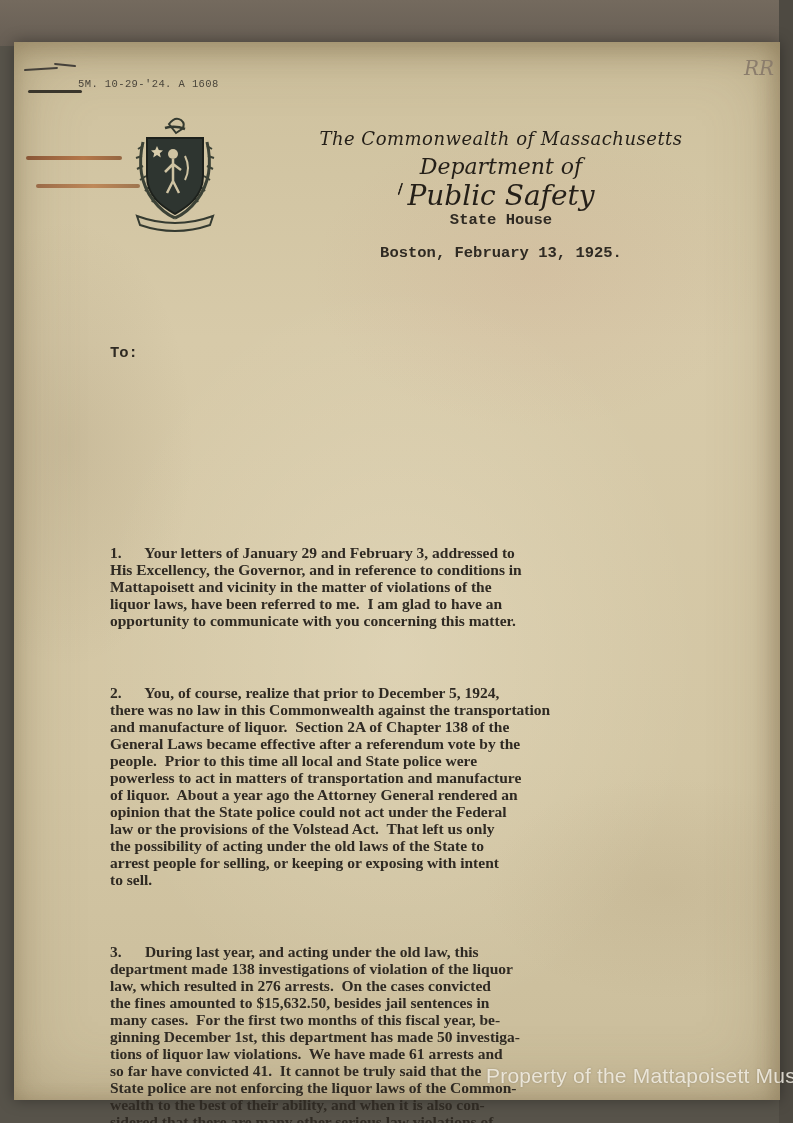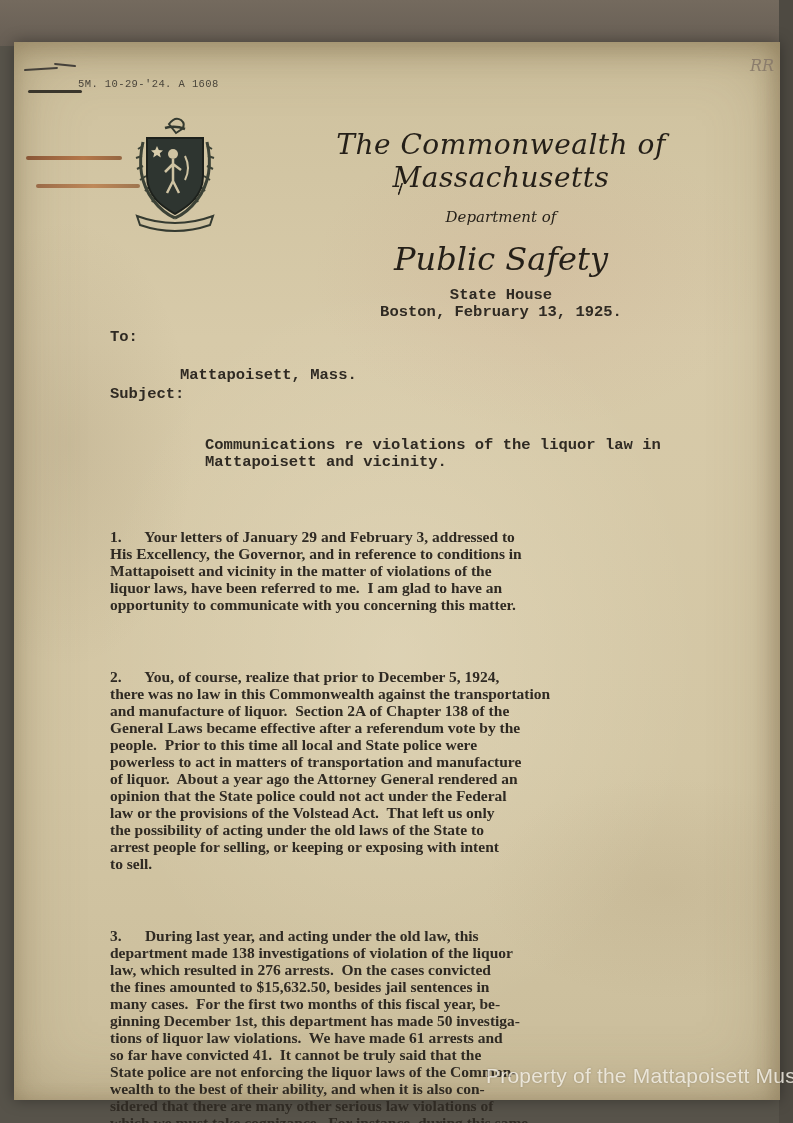--- a/index.html
+++ b/index.html
@@ -26,21 +26,21 @@
       linear-gradient(#cec19e, #d7caa9 28%, #d3c6a4 68%, #cabd9b);
     box-shadow:
       inset 0 0 70px rgba(110,90,55,.32),
       inset 0 10px 26px rgba(105,85,55,.28),
       inset -8px 0 18px rgba(100,80,50,.18),
       0 0 14px rgba(0,0,0,.35);
   }
   .typed{
     font-family:"Liberation Mono","DejaVu Sans Mono",monospace;
     font-size:15.5px;line-height:17px;font-weight:600;
-    color:#2f2a23;white-space:pre-wrap;
+    color:#2f2a23;white-space:pre-wrap;margin-top:16px;
   }
   .form-number{
     position:absolute;left:64px;top:36px;
     font-family:"Liberation Mono",monospace;font-size:10.5px;
     color:#4a453b;letter-spacing:.4px;text-align:center;
   }
   .form-underline{
     position:absolute;left:14px;top:48px;width:54px;height:2.5px;
     background:#3a362c;border-radius:2px;
   }
@@ -48,42 +48,42 @@
     position:absolute;left:10px;top:26px;width:34px;height:2px;
     background:#45413a;border-radius:2px;transform:rotate(-4deg);
   }
   .form-squiggle2{
     position:absolute;left:40px;top:22px;width:22px;height:2px;
     background:#45413a;border-radius:2px;transform:rotate(6deg);
   }
   .pencil-note{
     position:absolute;right:6px;top:14px;
     font-family:"DejaVu Serif",serif;font-style:italic;
-    font-size:16px;color:#8b7d6c;
+    font-size:20px;color:#8b7d6c;
   }
   .tape1{
     position:absolute;left:12px;top:114px;width:96px;height:3.5px;
     background:linear-gradient(90deg,#7e4526,#b06a3a 60%,#8a5530);
     border-radius:2px;opacity:.85;
   }
   .tape2{
     position:absolute;left:22px;top:142px;width:104px;height:3.5px;
     background:linear-gradient(90deg,#8a4f2c,#b87440 55%,#8d5a32);
     border-radius:2px;opacity:.75;
   }
   .seal{position:absolute;left:115px;top:70px;width:92px;height:122px;}
   .letterhead{
     position:absolute;left:252px;top:86px;width:470px;text-align:center;
     color:#241f18;
   }
   .lh-script{font-family:"DejaVu Serif",serif;font-style:italic;}
-  .lh-org{font-size:28px;letter-spacing:.5px;}
-  .lh-dept-of{font-size:15px;margin-top:14px;font-style:italic;}
-  .lh-dept{font-size:32px;margin-top:14px;font-style:italic;}
-  .lh-address{margin-top:9px;}
+  .lh-org{font-size:18px;letter-spacing:.5px;}
+  .lh-dept-of{font-size:22px;margin-top:5px;font-style:italic;}
+  .lh-dept{font-size:28px;margin-top:0;font-style:italic;}
+  .lh-address{margin-top:0;}
   .lh-flourish{
     position:absolute;left:385px;top:142px;width:9px;height:13px;
     border-left:2.5px solid #2a251e;transform:rotate(18deg);border-radius:2px;
   }
   .recipient{position:absolute;left:96px;top:274px;padding-left:70px;width:540px;}
   .recipient .label{position:absolute;left:0;top:13px;}
   .subject{position:absolute;left:96px;top:344px;padding-left:95px;width:560px;}
   .subject .label{position:absolute;left:0;top:0;}
   .letter-body{position:absolute;left:96px;top:452px;width:634px;}
   .letter-body p{margin:0 0 21px 0;font-family:Liberation Serif, serif;}
@@ -139,28 +139,22 @@
   <div class="letterhead">
     <div class="lh-script lh-org">The Commonwealth of Massachusetts</div>
     <div class="lh-script lh-dept-of">Department of</div>
     <div class="lh-script lh-dept">Public Safety</div>
     <div class="typed lh-address">State House</div>
     <div class="typed">Boston, February 13, 1925.</div>
   </div>
 
   <div class="recipient typed">
     <span class="label">To:</span>
-    <div>Mattapoisett, Mass.</div>
   </div>
 
-  <div class="subject typed">
-    <span class="label">Subject:</span>
-    <div>Communications re violations of the liquor law in
-Mattapoisett and vicinity.</div>
-  </div>
 
   <div class="letter-body typed">
     <p>1.      Your letters of January 29 and February 3, addressed to
 His Excellency, the Governor, and in reference to conditions in
 Mattapoisett and vicinity in the matter of violations of the
 liquor laws, have been referred to me.  I am glad to have an
 opportunity to communicate with you concerning this matter.</p>
     <p>2.      You, of course, realize that prior to December 5, 1924,
 there was no law in this Commonwealth against the transportation
 and manufacture of liquor.  Section 2A of Chapter 138 of the

